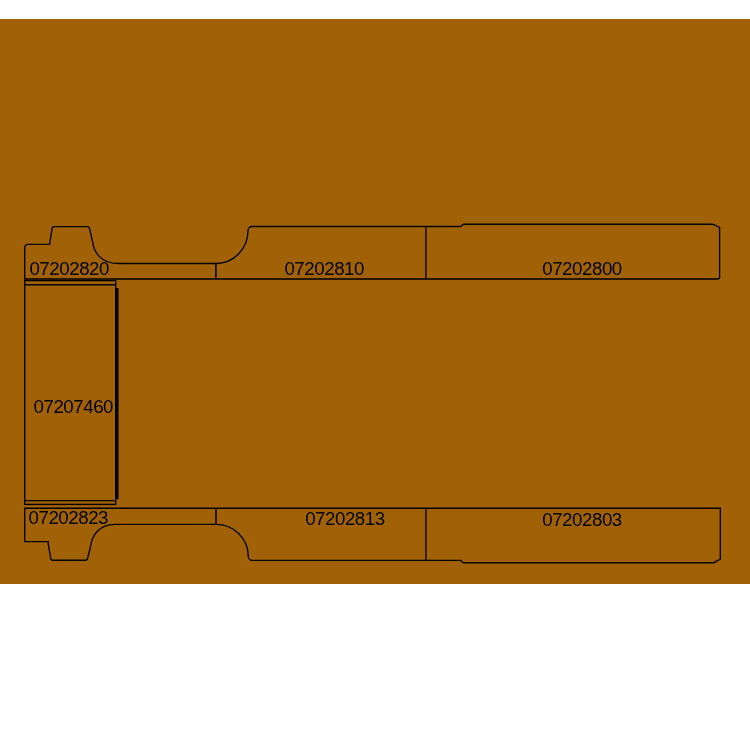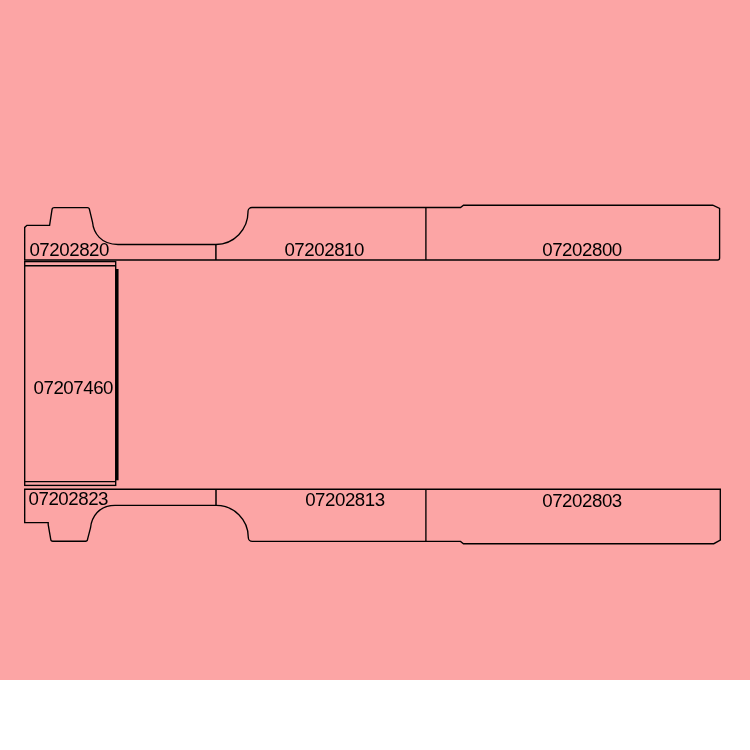--- a/index.html
+++ b/index.html
@@ -1,16 +1,16 @@
 <!DOCTYPE html>
 <html><head>
 <meta charset="utf-8">
 <style>
   html,body{margin:0;padding:0;background:#ffffff;}
-  .canvas{position:relative;width:750px;height:680px;background:#fca5a5;}
+  .canvas{position:relative;width:750px;height:565px;background:#a16207;margin-top:19px;}
   svg{display:block;}
   text{font-family:"Liberation Sans",sans-serif;font-size:18.7px;letter-spacing:-0.45px;fill:#000;}
 </style>
 </head>
 <body>
 <div class="canvas">
 <svg width="750" height="750" viewBox="0 0 750 750">
 
   <path d="M 24.7 260.0 L 24.7 227.4 L 26.9 225.3 L 49.6 225.3
            L 52.0 209.6 A 2.2 2.2 0 0 1 54.2 207.6 L 87.3 207.6 A 2.2 2.2 0 0 1 89.5 209.6

